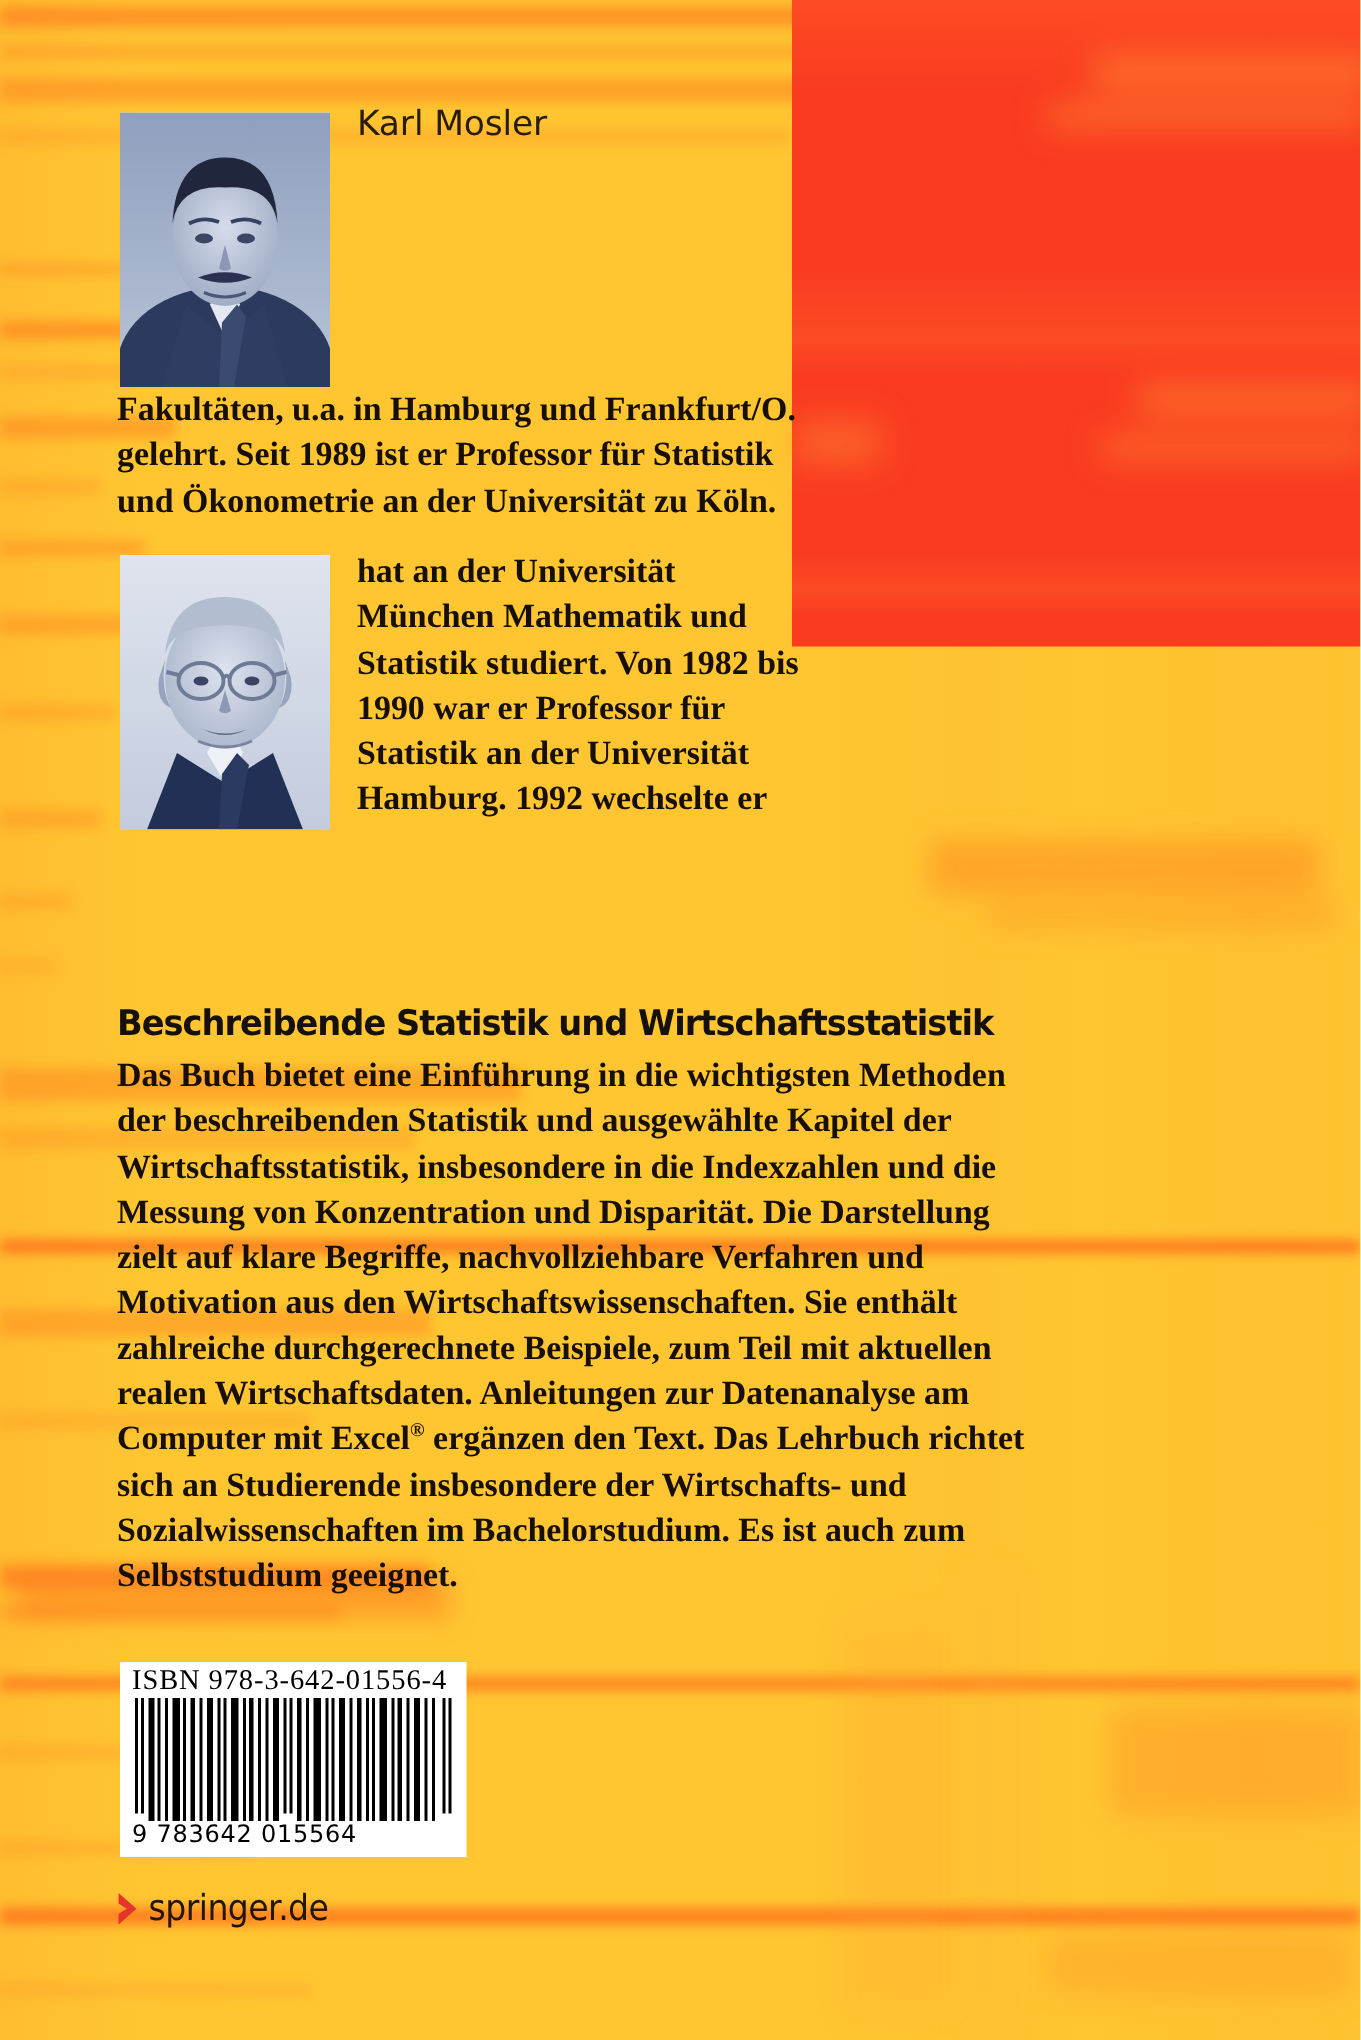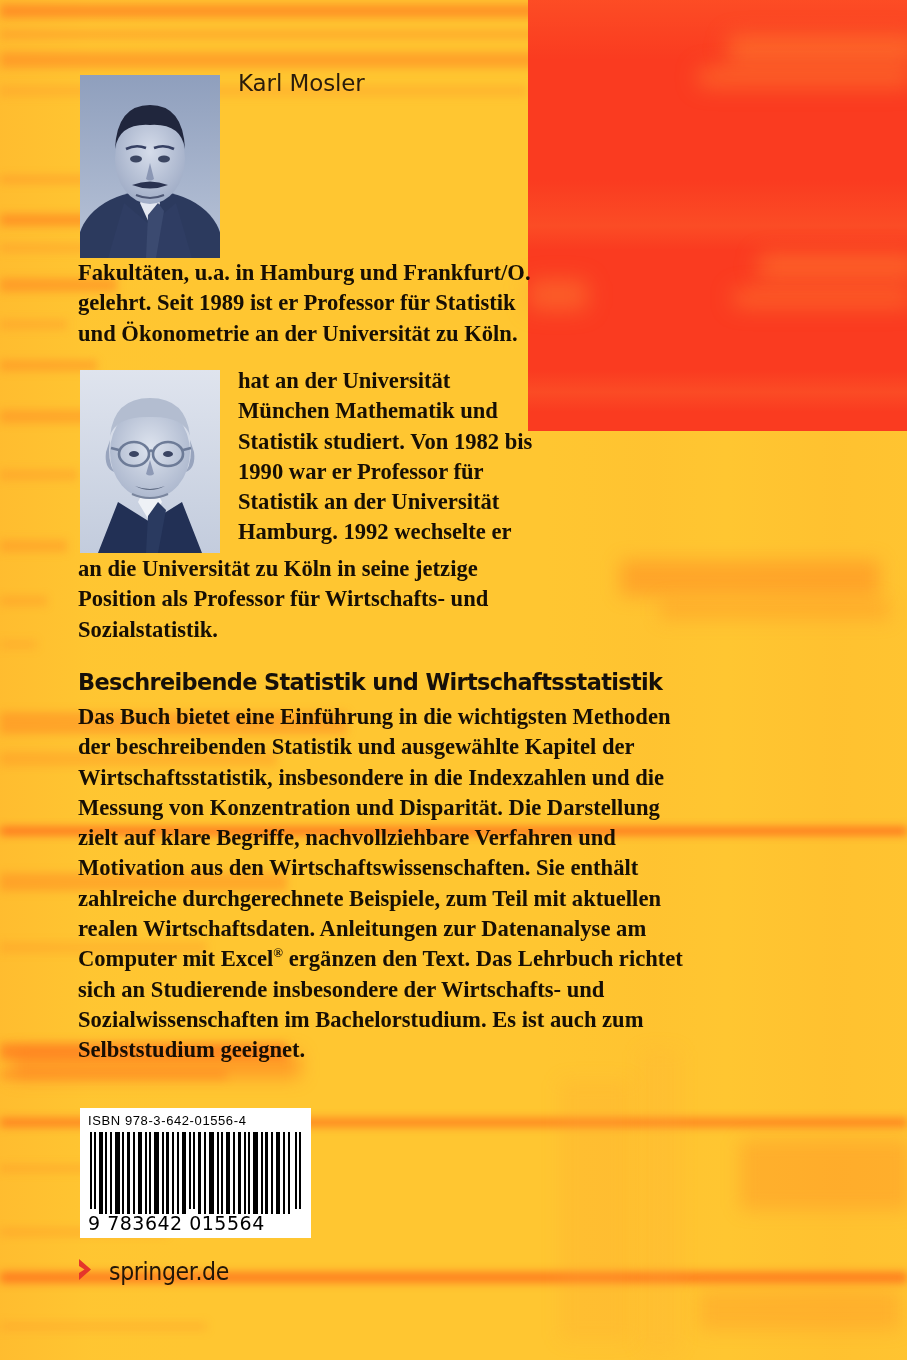--- a/index.html
+++ b/index.html
@@ -162,57 +162,57 @@
     position: absolute;
     left: 80px;
     top: 1108px;
     width: 231px;
     height: 130px;
     background: #ffffff;
     box-sizing: border-box;
     padding: 5px 6px 4px 8px;
   }
   .isbn-line {
-    font-family: Liberation Sans, sans-serif;
-    font-size: 13px;
+    font-family: Liberation Serif, serif;
+    font-size: 19px;
     letter-spacing: 0.6px;
     color: #000;
     white-space: nowrap;
     line-height: 16px;
   }
   .bars {
     position: relative;
     height: 82px;
     margin-top: 3px;
   }
   .bars span {
     position: absolute;
     top: 0;
     background: #000;
     height: 100%;
   }
   .bars span.tall { height: 94%; }
   .ean-digits {
     font-family: "DejaVu Sans", sans-serif;
-    font-size: 19px;
+    font-size: 16px;
     color: #000;
     line-height: 22px;
     letter-spacing: 0.5px;
     white-space: nowrap;
     margin-top: -2px;
   }
 
   
   .springer {
     position: absolute;
     left: 78px;
     top: 1258px;
     display: flex;
-    align-items: flex-start;
-    gap: 17px;
+    align-items: center;
+    gap: 7px;
   }
   .springer-chevron {
     width: 14px;
     height: 23px;
     display: block;
   }
   .springer-word {
     font-family: "DejaVu Sans", sans-serif;
     font-size: 24px;
     letter-spacing: -0.4px;
@@ -339,21 +339,20 @@
       <ellipse cx="88" cy="84" rx="5" ry="3" fill="#3b4563"></ellipse>
       <path d="M70 90 l-4 14 q4 3 8 0 Z" fill="#8d99b5"></path>
       <path d="M55 116 q15 8 30 0 q-15 6 -30 0 Z" fill="#5c6880"></path>
       <path d="M52 124 q18 8 36 0" stroke="#7a869e" stroke-width="2" fill="none"></path>
     </svg>
   </div>
 
   <div class="author-block" style="left:238px;top:366px;width:300px;">
     <p class="author-bio">hat an der Universität München Mathematik und Statistik studiert. Von 1982 bis 1990 war er Professor für Statistik an der Universität Hamburg. 1992 wechselte er</p>
   </div>
-  <p class="author-bio" style="position:absolute;left:78px;top:554px;width:452px;">an die Universität zu Köln in seine jetzige Position als Professor für Wirtschafts- und Sozialstatistik.</p>
 
   <div class="book-title">Beschreibende Statistik und Wirtschaftsstatistik</div>
 
   <p class="blurb">
     <span>Das Buch bietet eine Einführung in die wichtigsten Methoden der beschreibenden Statistik und ausgewählte Kapitel der Wirtschaftsstatistik, insbesondere in die Indexzahlen und die Messung von Konzentration und Disparität. Die Darstellung zielt auf klare Begriffe, nachvollziehbare Verfahren und Motivation aus den Wirtschaftswissenschaften. Sie enthält zahlreiche durchgerechnete Beispiele, zum Teil mit aktuellen realen Wirtschaftsdaten. Anleitungen zur Datenanalyse am Computer mit Excel</span><span class="reg">®</span><span> ergänzen den Text. Das Lehrbuch richtet sich an Studierende insbesondere der Wirtschafts- und Sozialwissenschaften im Bachelorstudium. Es ist auch zum Selbststudium geeignet.</span>
   </p>
 
   <div class="barcode-box">
     <div class="isbn-line">ISBN 978-3-642-01556-4</div>
     <div class="bars">

